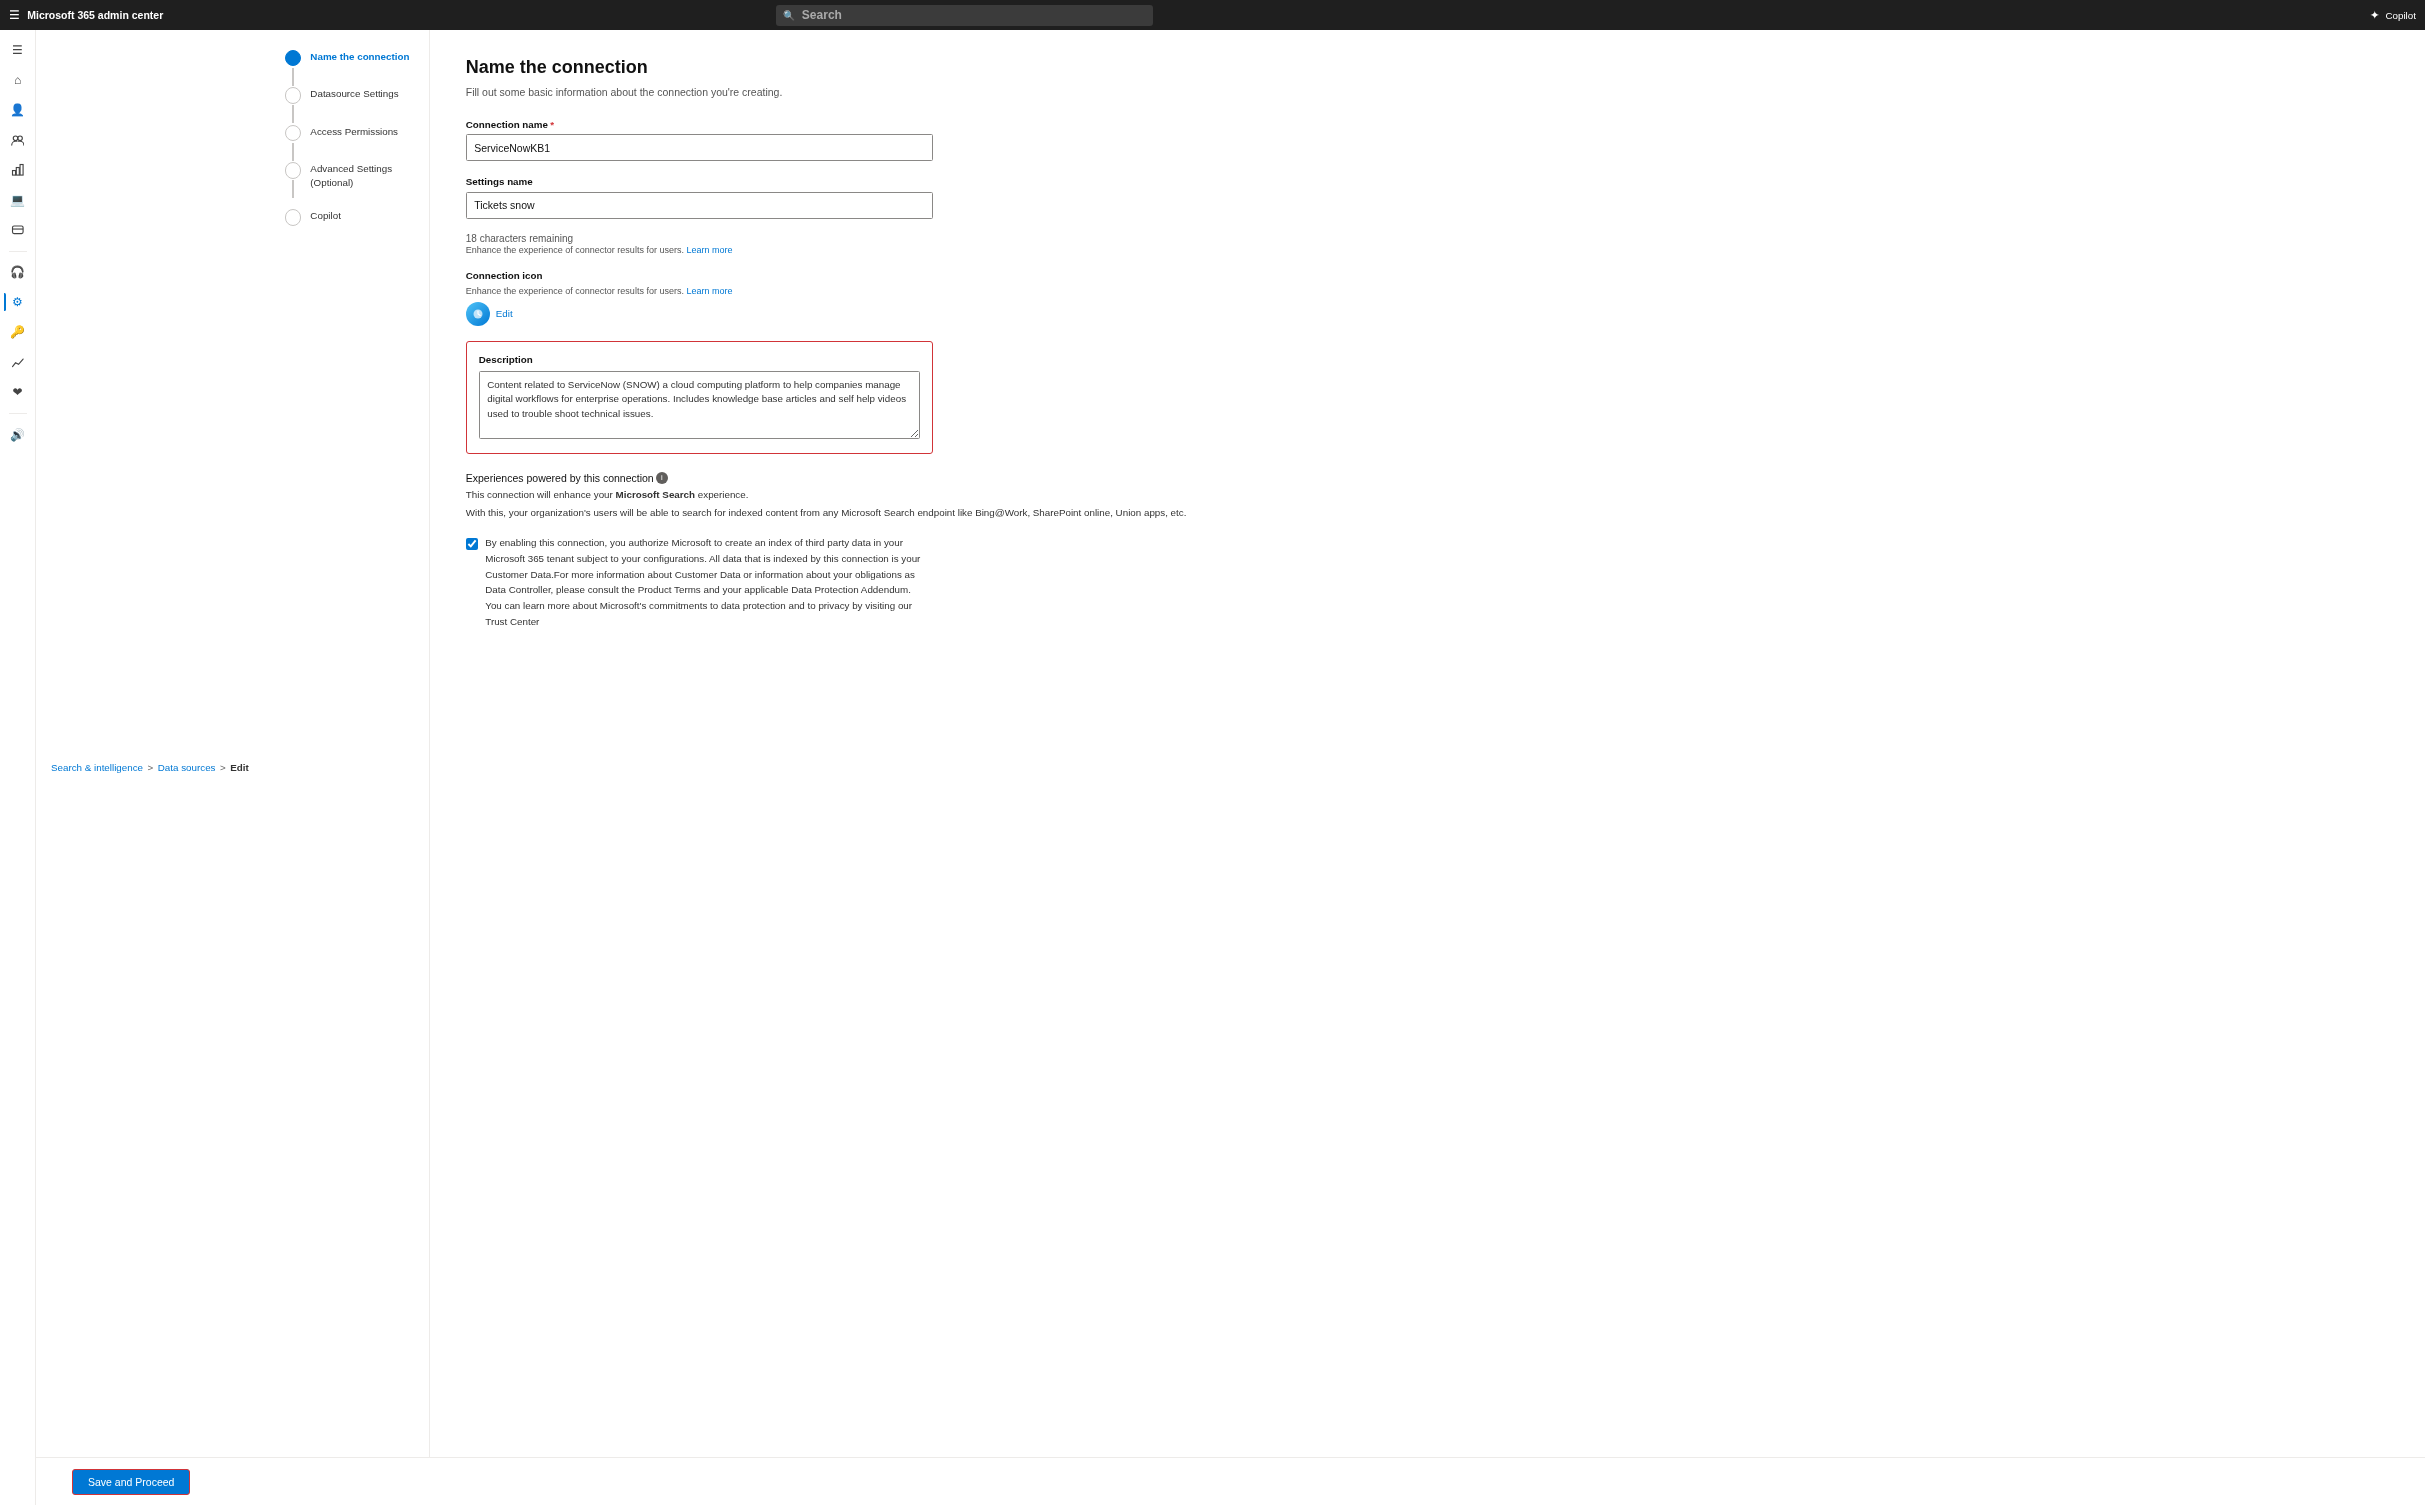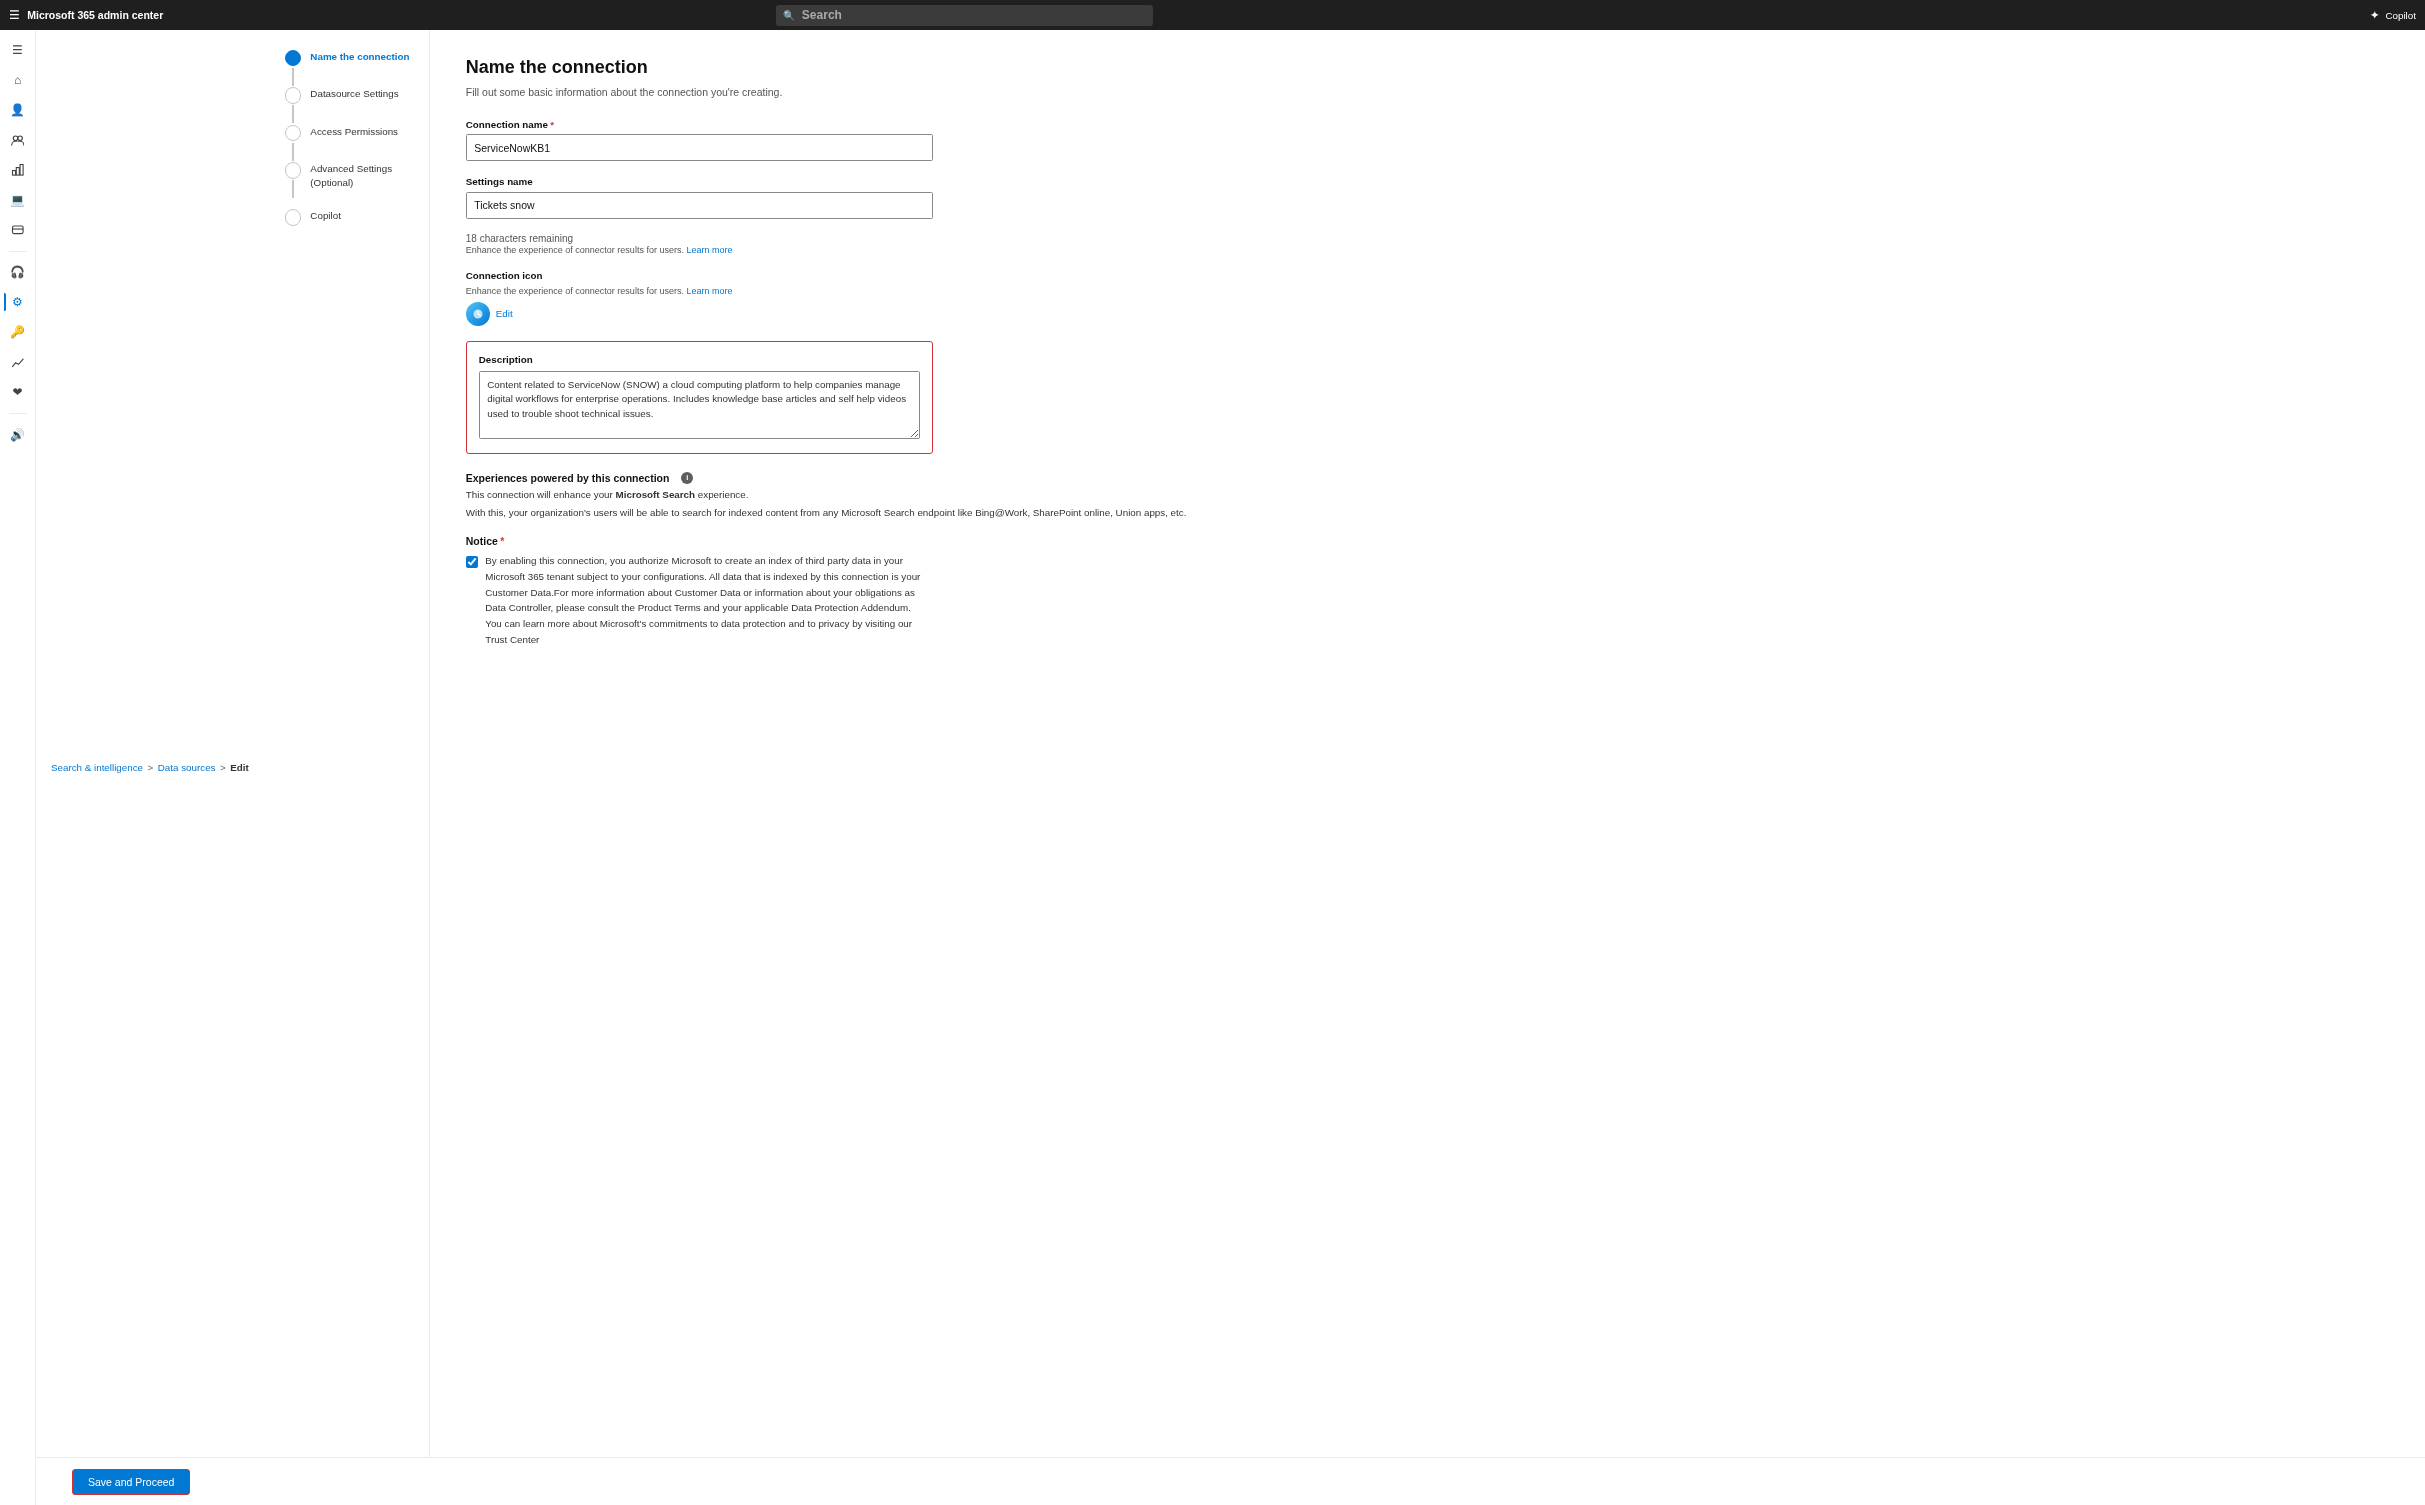--- a/index.html
+++ b/index.html
@@ -195,21 +195,21 @@
       padding: 6px 7.5px;
       font-size: 9.8px;
       color: #333;
       resize: vertical;
       outline: none;
       font-family: inherit;
       line-height: 1.5;
     }
 
     
-    .section-title { font-size: 10.5px; font-weight: 700; color: #111; margin-bottom: 4.5px; display: flex; align-items: flex-start; gap: 12px; }
+    .section-title { font-size: 10.5px; font-weight: 400; color: #111; margin-bottom: 4.5px; display: flex; align-items: flex-start; gap: 2px; }
     .info-icon { width: 12px; height: 12px; border-radius: 50%; background: #605e5c; color: #fff; font-size: 7.5px; display: inline-flex; align-items: center; justify-content: center; cursor: pointer; flex-shrink: 0; }
     .section-text { font-size: 9.8px; color: #333; margin-bottom: 3px; line-height: 1.5; }
     .bold-text { font-weight: 700; }
 
     
     .notice-label { font-size: 10.5px; font-weight: 600; color: #111; margin-bottom: 6px; }
     .checkbox-row { display: flex; gap: 7.5px; align-items: flex-start; }
     .checkbox-row input[type=checkbox] { margin-top: 2.3px; width: 12px; height: 12px; cursor: pointer; accent-color: #0078d4; flex-shrink: 0; }
     .notice-text { font-size: 9.8px; color: #333; line-height: 1.6; max-width: 444px; }
 
@@ -401,23 +401,20 @@
             <span>Experiences powered by this connection</span>
             <span class="info-icon">i</span>
           </div>
           <p class="section-text">
             <span>This connection will enhance your</span> <strong class="bold-text">Microsoft Search</strong> <span>experience.</span>
           </p>
           <p class="section-text">With this, your organization's users will be able to search for indexed content from any Microsoft Search endpoint like Bing@Work, SharePoint online, Union apps, etc.</p>
         </div>
 
         <div class="form-field">
-          <div class="notice-label">
-            <span>Notice</span><span class="required-star">*</span>
-          </div>
           <div class="checkbox-row">
             <input type="checkbox" checked="" style="">
             <span class="notice-text">By enabling this connection, you authorize Microsoft to create an index of third party data in your Microsoft 365 tenant subject to your configurations. All data that is indexed by this connection is your Customer Data.For more information about Customer Data or information about your obligations as Data Controller, please consult the Product Terms and your applicable Data Protection Addendum. You can learn more about Microsoft's commitments to data protection and to privacy by visiting our Trust Center</span>
           </div>
         </div>
 
       </div>
     </div>
   </div>
 </div>

